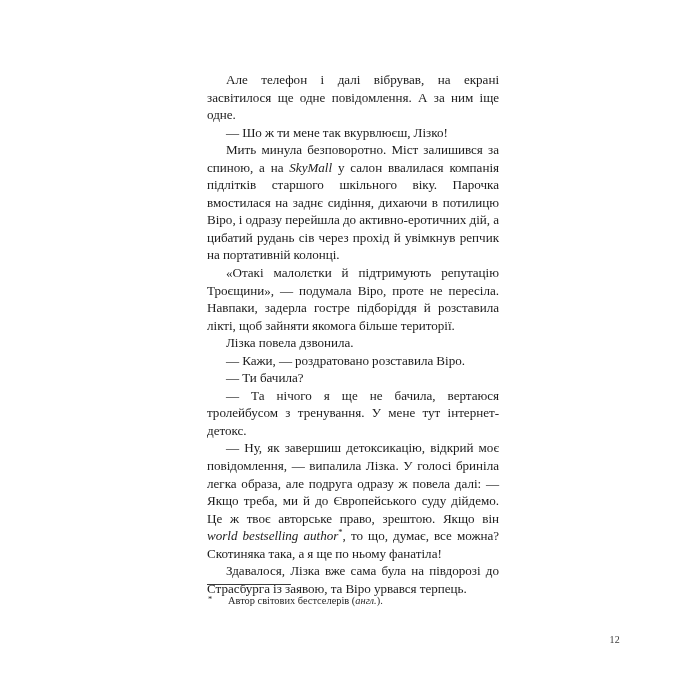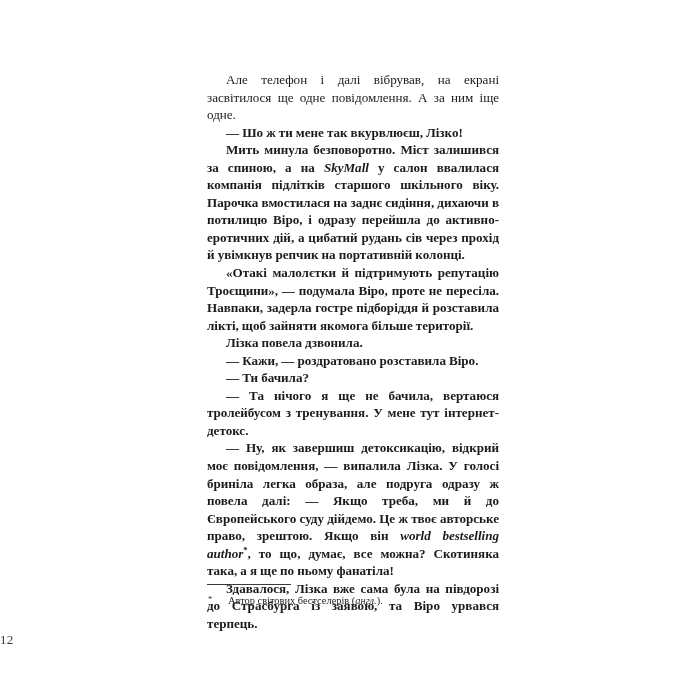--- a/index.html
+++ b/index.html
@@ -44,21 +44,20 @@
     word-spacing: -0.15px;
     letter-spacing: -0.02px;
   }
 
   .para.dialogue {
     text-indent: 19px;
   }
 
   .para + .para {
     margin-top: 0;
-    font-weight: bold;
   }
 
   .ital {
     font-style: italic;
   }
 
   .fn-ref {
     font-size: 8.6px;
     vertical-align: super;
     line-height: 0;
@@ -100,22 +99,22 @@
     line-height: 11px;
     color: #262626;
   }
 
   
   .folio {
     position: absolute;
     left: 0;
     top: 633px;
     width: 620px;
-    text-align: left;
-    font-size: 13px;
+    text-align: right;
+    font-size: 10px;
     line-height: 13px;
     color: #3a3a3a;
     letter-spacing: 0.3px;
   }
 </style>
 </head>
 <body>
 
 <div class="page">
 

